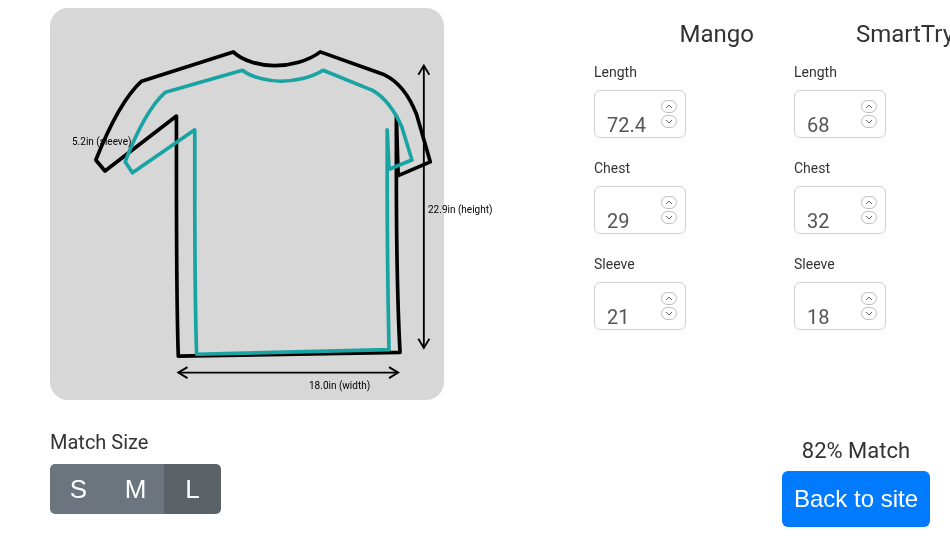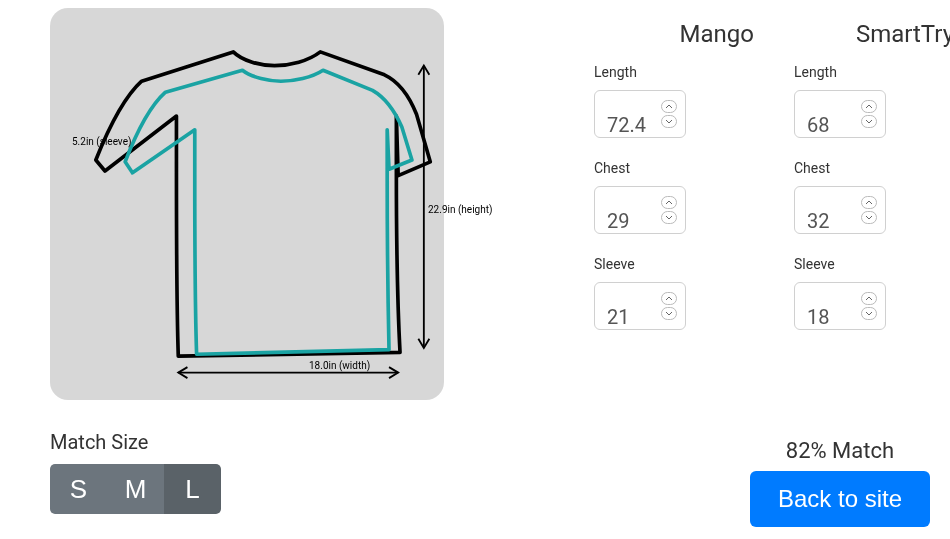--- a/index.html
+++ b/index.html
@@ -34,21 +34,21 @@
       width: 100%; height: 100%;
     }
     .diagram-label {
       position: absolute;
       font-size: 10px;
       color: #000;
       white-space: nowrap;
     }
     .label-sleeve { top: 128px; left: 22px; }
     .label-height { top: 196px; left: 378px; }
-    .label-width  { top: 352px; left: 259px; }
+    .label-width  { top: 372px; left: 259px; }
 
     .change-size {
       margin-top: 30px;
     }
     .change-size-title {
       font-size: 20px;
       font-weight: 400;
       color: #333;
       margin-bottom: 10px;
     }
@@ -151,21 +151,21 @@
     .match-text {
       font-size: 22px;
       color: #333;
       margin-bottom: 8px;
     }
     .back-btn {
       display: inline-block;
       background: #007bff;
       color: #fff;
       font-size: 24px;
-      padding: 14px 28px;
+      padding: 14px 12px;
       border: none;
       border-radius: 6px;
       cursor: pointer;
     }
   </style>
 </head>
 <body>
 
 <div class="container">
   <div class="left-col">

